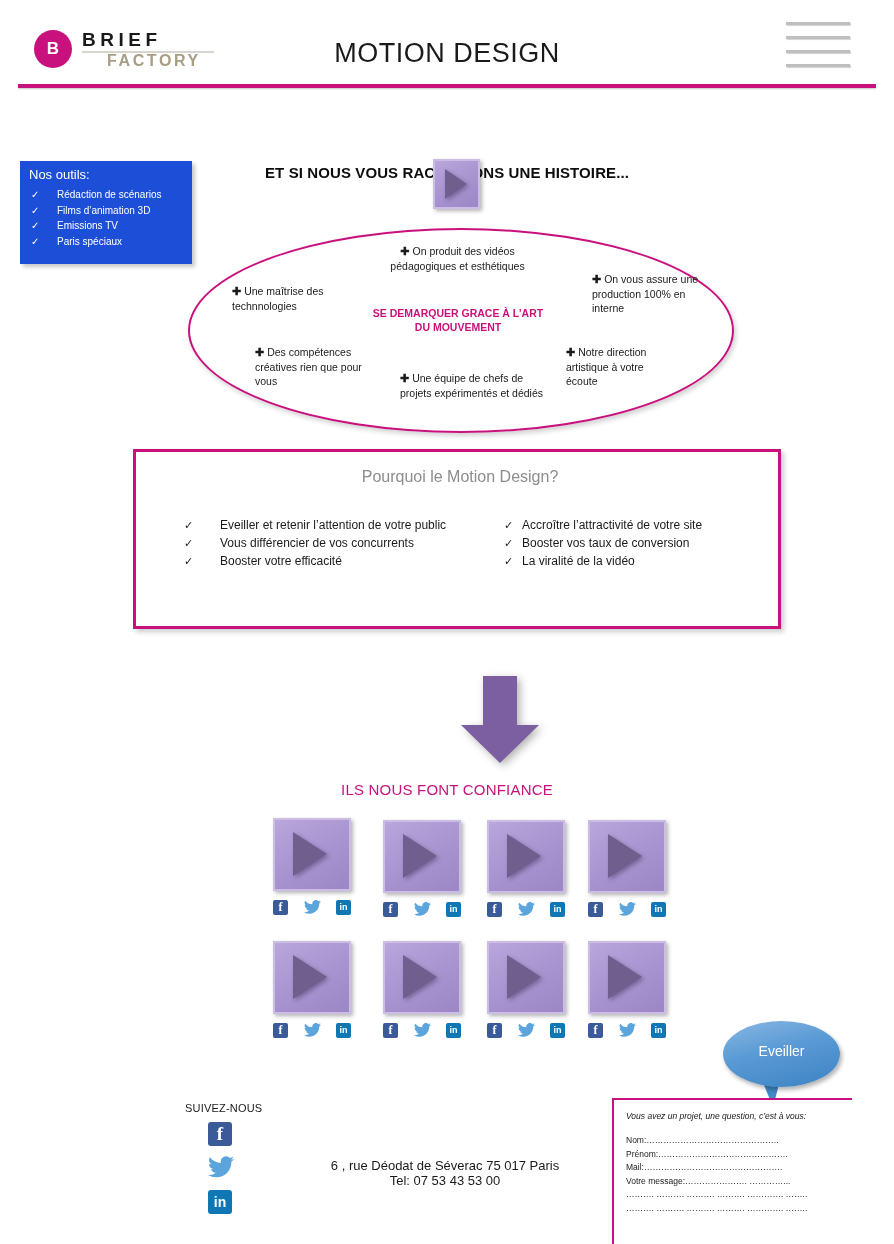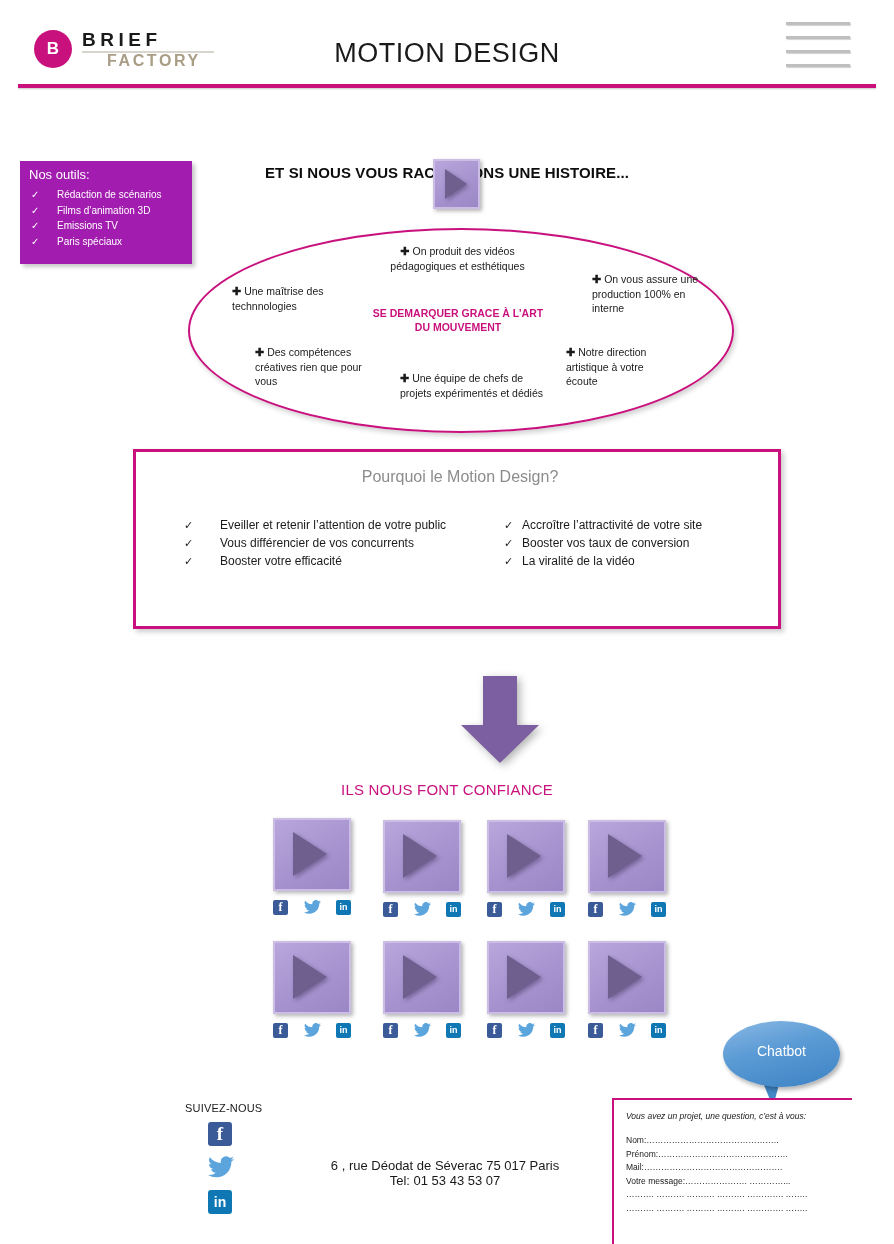--- a/index.html
+++ b/index.html
@@ -103,21 +103,21 @@
   #ell-bottom{ left: 400px; top: 371px; width: 145px; }
   #ell-right2{ left: 566px; top: 345px; width: 110px; }
   #ell-center {
     position: absolute; left: 368px; top: 306px; width: 180px; text-align: center;
     font-size: 10.5px; line-height: 14px; font-weight: bold; color: #C9117E;
   }
 
   
   #tools-box {
     position: absolute; left: 20px; top: 161px; width: 172px; height: 103px;
-    background: #a21caf;
+    background: #1d4ed8;
     box-shadow: 3px 3px 4px rgba(0,0,0,.22);
   }
   #tools-title {
     position: absolute; left: 9px; top: 6px; font-size: 13px; color: #ffffff;
   }
   #tools-list { position: absolute; left: 9px; top: 26px; width: 160px; }
   #tools-list li { list-style: none; font-size: 10px; color: #ffffff; line-height: 15.5px; position: relative; padding-left: 28px; }
   #tools-list li .chk { position: absolute; left: 2px; top: 0; font-size: 10px; }
 
   
@@ -457,27 +457,27 @@
   <div class="soc-tw">
     <svg width="26" height="22" viewBox="0 0 17 14">
         <path fill="#5BA4DC" d="M17 1.7a7 7 0 0 1-2 .55A3.5 3.5 0 0 0 16.53.3a7 7 0 0 1-2.21.85A3.48 3.48 0 0 0 8.4 4.32 9.88 9.88 0 0 1 1.18.64a3.48 3.48 0 0 0 1.08 4.65 3.46 3.46 0 0 1-1.58-.44v.05a3.48 3.48 0 0 0 2.79 3.41 3.5 3.5 0 0 1-1.57.06 3.48 3.48 0 0 0 3.25 2.42A7 7 0 0 1 0 12.2a9.85 9.85 0 0 0 5.35 1.57c6.42 0 9.93-5.32 9.93-9.93l-.01-.45A7.1 7.1 0 0 0 17 1.7z"></path>
       </svg>
   </div>
   <div class="soc-li">in</div>
 </div>
 
 <div id="address">
   <div>6 , rue Déodat de Séverac 75 017 Paris</div>
-  <div>Tel: 01 53 43 53 07</div>
+  <div>Tel: 07 53 43 53 00</div>
 </div>
 
 <div id="chatbot">
   <div id="chatbot-tail"></div>
   <div id="chatbot-bubble"></div>
-  <div id="chatbot-label">Chatbot</div>
+  <div id="chatbot-label">Eveiller</div>
 </div>
 
 <div id="contact-form">
   <div id="contact-intro">Vous avez un projet, une question, c’est à vous:</div>
   <ul id="contact-fields">
     <li>Nom:………………………………………..</li>
     <li>Prénom:……………………………………….</li>
     <li>Mail:………………………………………….</li>
     <li>Votre message:…………………. …………...</li>
     <li>………. ………. ………. ………. …………. ……..</li>

